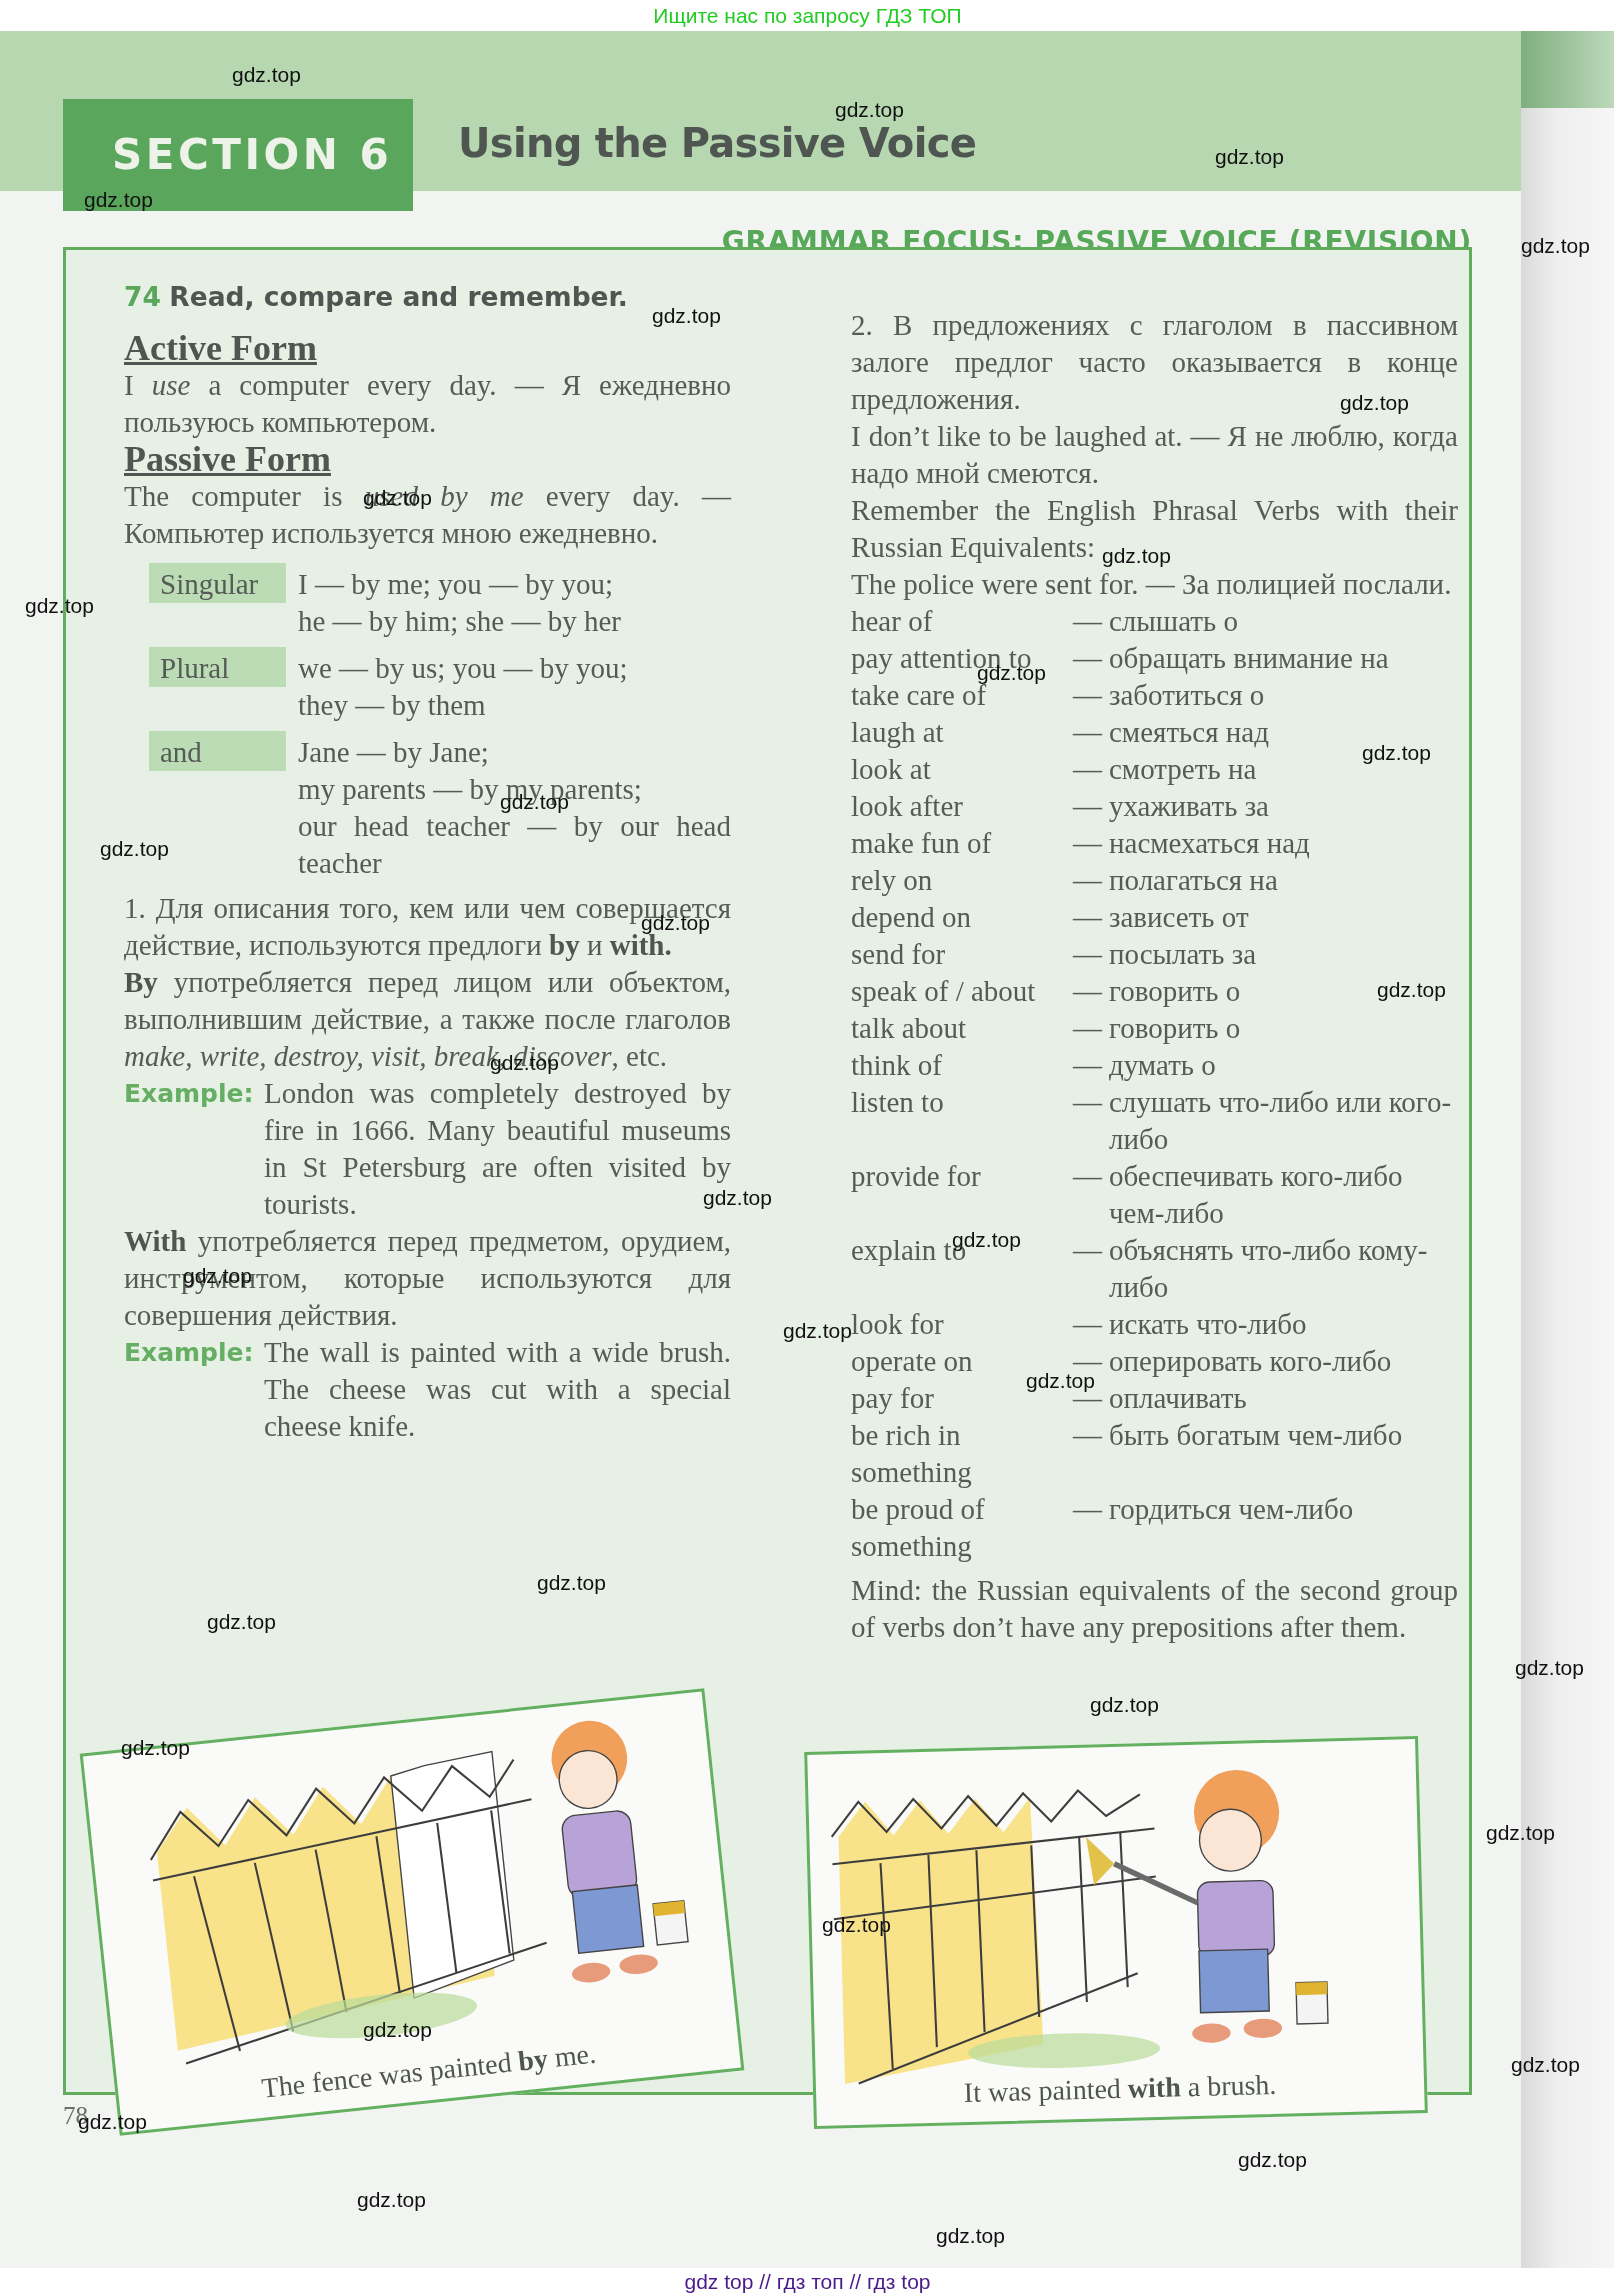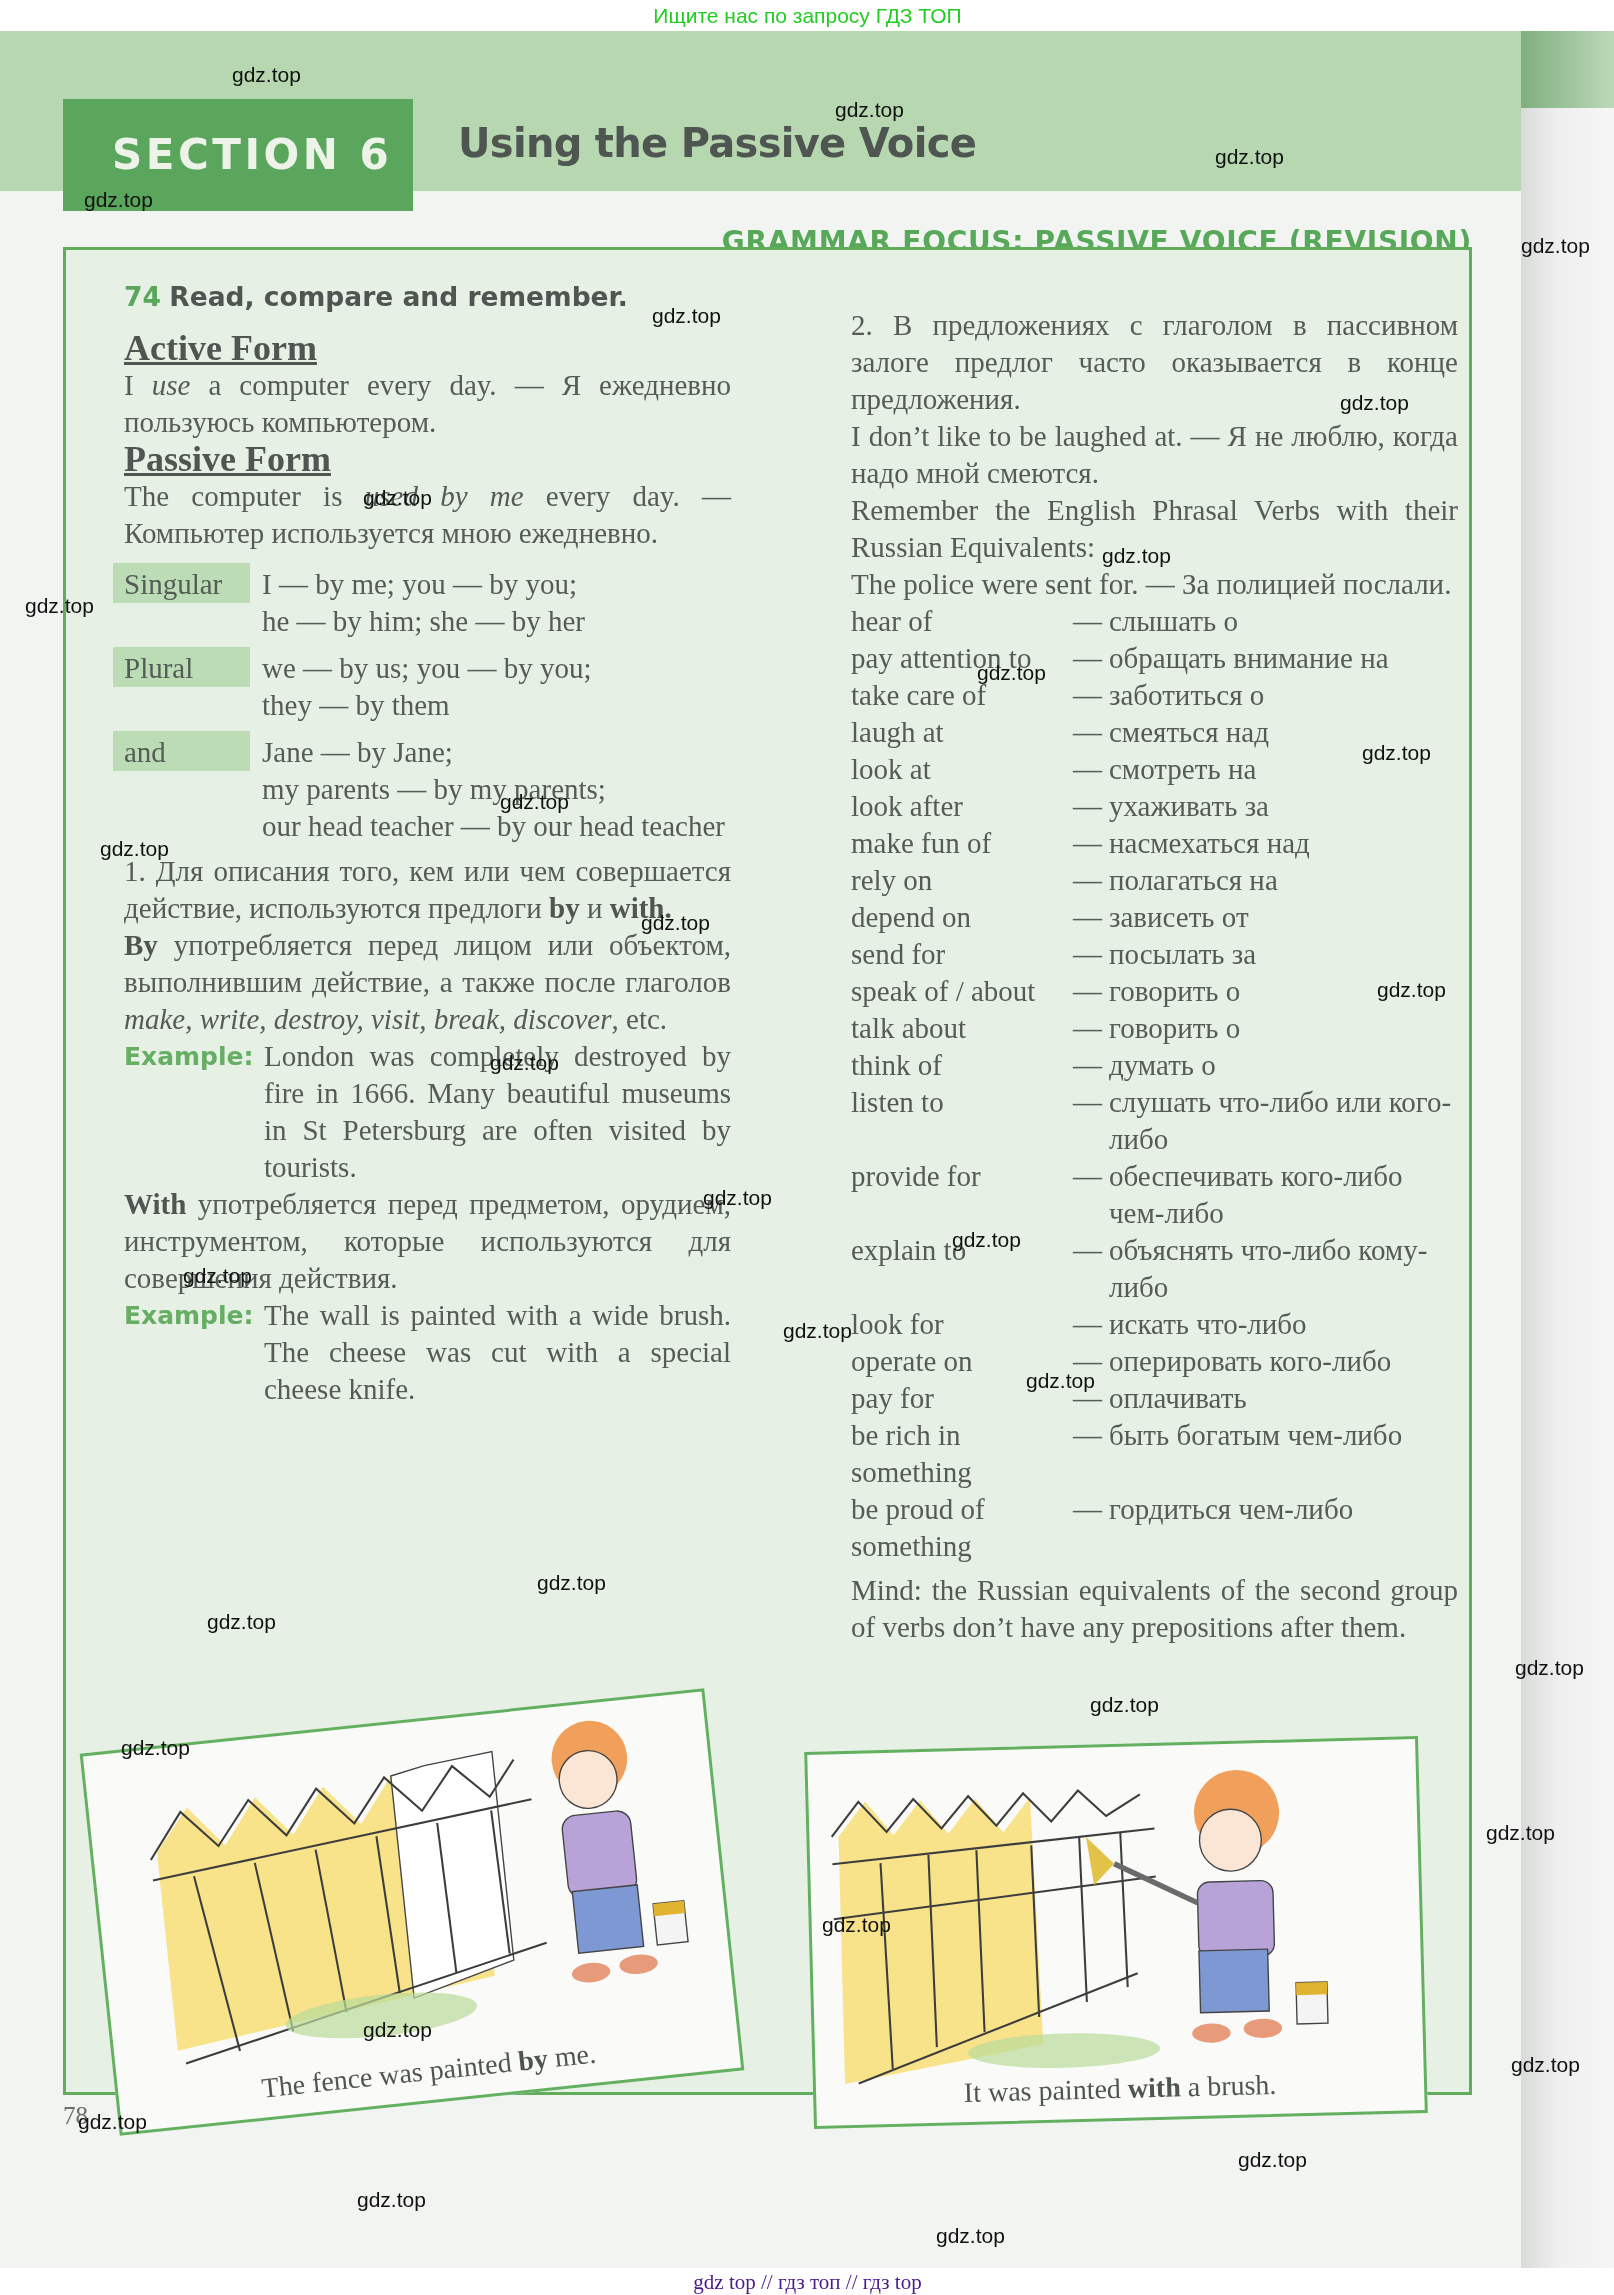--- a/index.html
+++ b/index.html
@@ -3,21 +3,21 @@
 <meta charset="utf-8">
 <style>
   * { box-sizing: border-box; margin: 0; padding: 0; }
   html, body { width: 1615px; height: 2295px; background: #ffffff; overflow: hidden; }
   body { position: relative; font-family: "Liberation Serif", serif; color: #555b56; }
 
   .top-banner { position: absolute; left: 0; top: 0; width: 1615px; height: 31px;
     text-align: center; font-family: "Liberation Sans", sans-serif; font-size: 21px;
     line-height: 31px; color: #22cc22; }
   .bottom-banner { position: absolute; left: 0; top: 2268px; width: 1615px; height: 28px;
-    text-align: center; font-family: Liberation Serif, serif; font-size: 21px;
+    text-align: center; font-family: Liberation Sans, sans-serif; font-size: 21px;
     line-height: 28px; color: #4b1a8a; }
 
   .page { position: absolute; left: 0; top: 31px; width: 1521px; height: 2237px;
     background: #f1f4f1; }
   .gutter { position: absolute; left: 1521px; top: 31px; width: 93px; height: 2237px;
     background: linear-gradient(90deg, #d9dbd9 0%, #eeefee 40%, #f6f6f6 100%); }
   .gutter-top { position: absolute; left: 1521px; top: 31px; width: 93px; height: 77px;
     background: linear-gradient(90deg, #7fae7f, #bcd9b9); }
 
   .header-band { position: absolute; left: 0; top: 0; width: 1521px; height: 160px;
@@ -36,21 +36,21 @@
 
   .col { position: absolute; font-size: 29px; line-height: 37px; color: #555b56; }
   .col-left { left: 124px; top: 278px; width: 607px; }
   .col-right { left: 851px; top: 307px; width: 607px; }
   .ex-title { font-family: "DejaVu Sans", sans-serif; font-weight: bold; font-size: 26.5px;
     color: #4f5551; margin-bottom: 15px; }
   .ex-num { color: #5aa65c; margin-right: 8.4px; }
   .h-form { font-weight: bold; font-size: 36px; color: #4f5551; text-decoration: underline; }
   .just { text-align: justify; }
 
-  .pron-row { display: flex; position: relative; }
+  .pron-row { display: flex; position: relative; margin-left: 36px; }
   .pron-label { width: 138px; flex: 0 0 138px; position: relative; }
   .pron-label span { position: relative; z-index: 1; }
   .pron-label::before { content: ""; position: absolute; left: -11px; top: -2.8px; width: 137px; height: 40px;
     background: #bcdcb6; }
   .pron-vals { flex: 1; }
   .pron-row + .pron-row { margin-top: 9.8px; }
 
   .b { font-weight: bold; color: #4f5551; }
   .i { font-style: italic; }
   .example-row { display: flex; }

